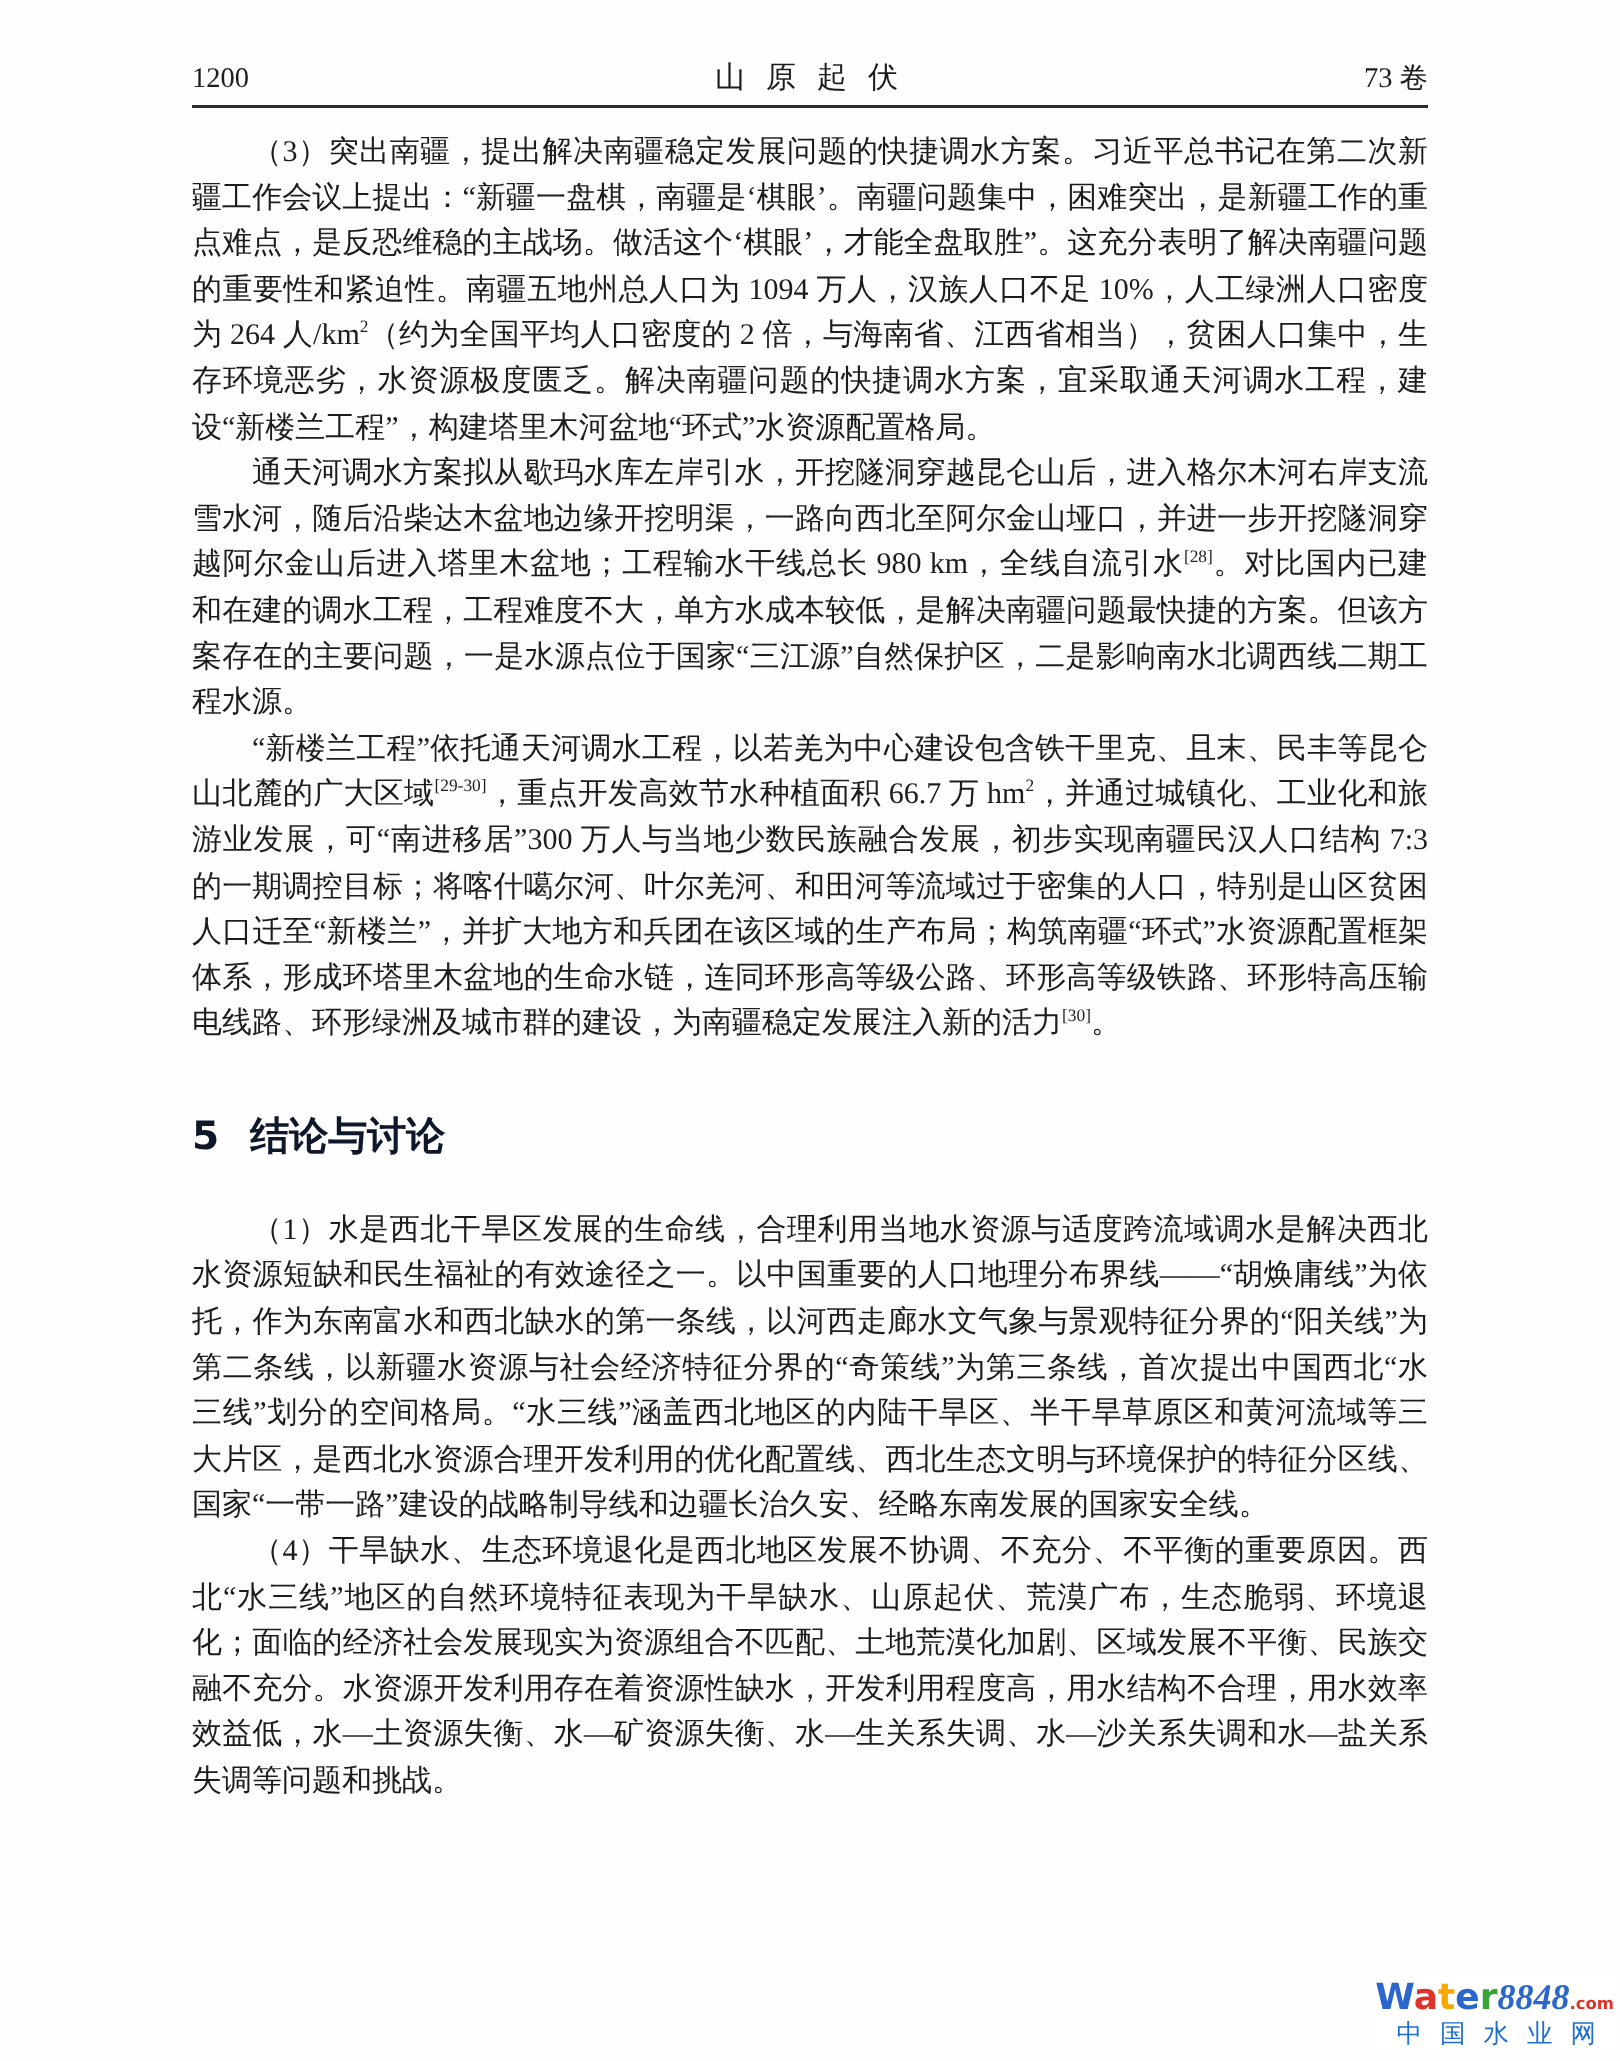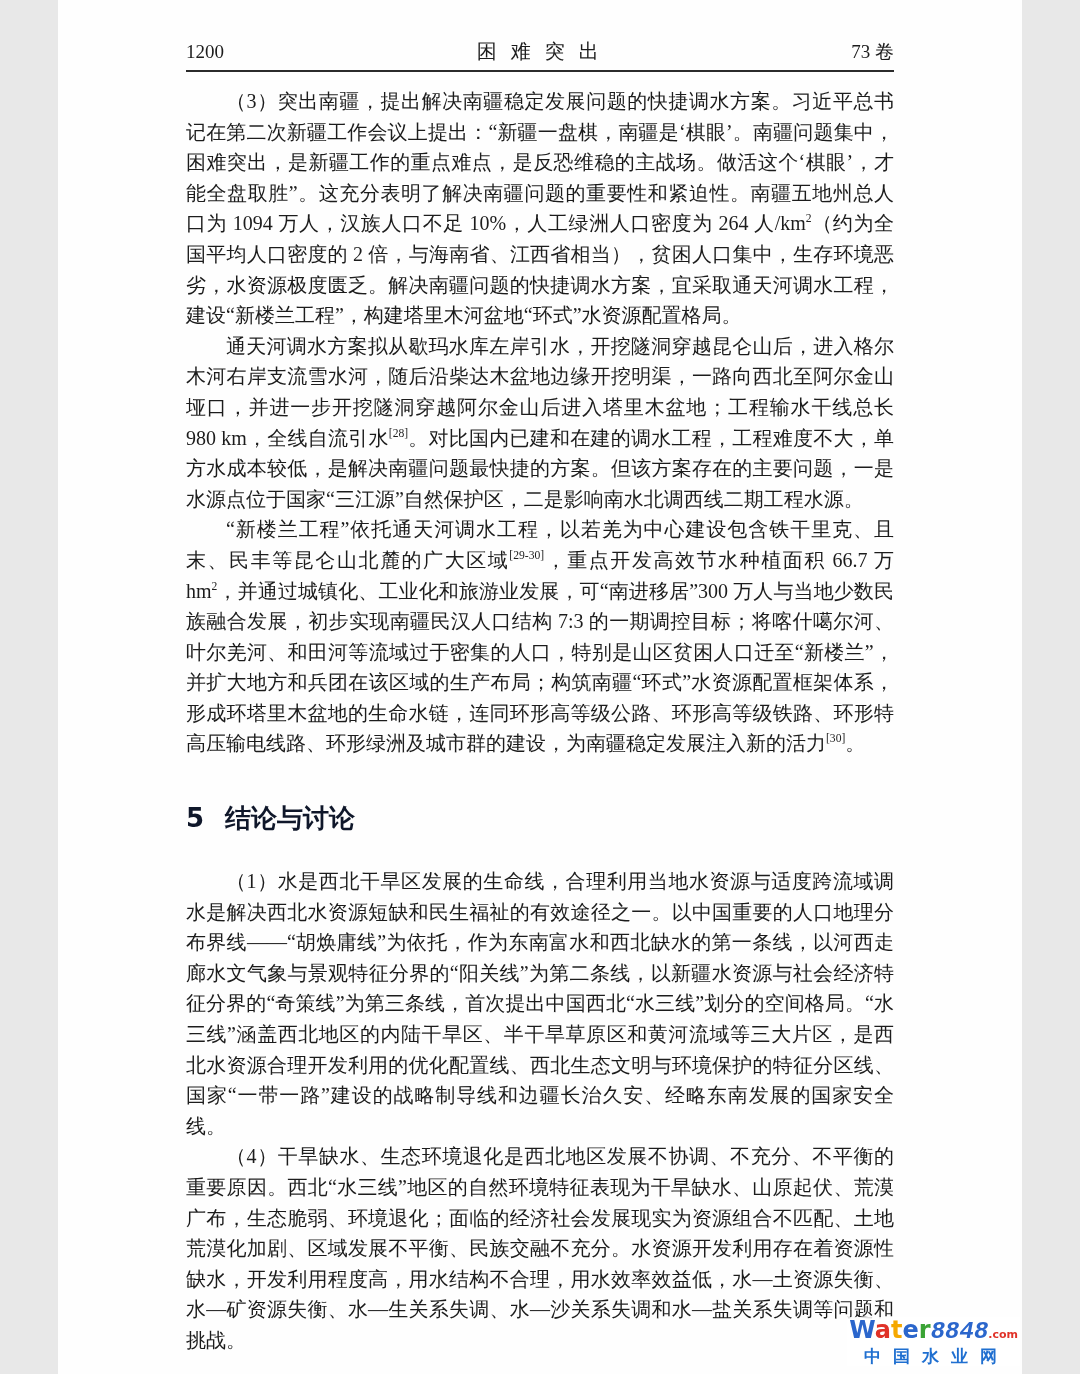--- a/index.html
+++ b/index.html
@@ -1,18 +1,18 @@
 <!DOCTYPE html>
 <html><head>
 <meta charset="utf-8">
 <style>
   html,body { margin:0; padding:0; background:#e8e8e8; }
   .page {
     position:relative;
-    width:964px; height:1374px;
+    width:1080px; height:1374px;
     margin:0 auto;
     background:#fefefe;
     color:#1c1c1c;
     font-family:"Liberation Serif","DejaVu Serif",serif;
     overflow:hidden;
     box-sizing:border-box;
   }
   .header {
     position:absolute; top:38px; left:128px; right:128px;
     display:flex; justify-content:space-between; align-items:baseline;
@@ -46,38 +46,38 @@
   .watermark {
     position:absolute; right:2px; bottom:8px;
     text-align:center;
     font-family:"DejaVu Sans","Liberation Sans",sans-serif;
     background:rgba(255,255,255,0.85);
     padding:0 2px;
     line-height:1.1;
   }
   .wm-line1 { font-size:24px; font-weight:bold; white-space:nowrap; }
   .wm-number {
-    font-family:Liberation Mono, monospace;
+    font-family:Liberation Serif, serif;
     font-style:italic; font-weight:bold;
   }
   .wm-tld { font-size:11px; font-weight:bold; vertical-align:baseline; }
   .wm-line2 {
-    font-size:17px; font-weight:bold;
+    font-size:17px; font-weight:normal;
     letter-spacing:12px; padding-left:6px;
-    margin-top:2px; white-space:nowrap;
+    margin-top:2px; white-space:nowrap;text-align:right;
   }
 </style>
 </head>
 <body>
 
 <div class="page">
 
   <div class="header">
     <span>1200</span>
-    <span class="journal-title">困难突出</span>
+    <span class="journal-title">山原起伏</span>
     <span>73 卷</span>
   </div>
 
   <hr class="header-rule">
 
   <div class="body-text">
     <div>
         <p class="para"><span>（3）突出南疆，提出解决南疆稳定发展问题的快捷调水方案。习近平总书记在第二次新疆工作会议上提出：“新疆一盘棋，南疆是‘棋眼’。南疆问题集中，困难突出，是新疆工作的重点难点，是反恐维稳的主战场。做活这个‘棋眼’，才能全盘取胜”。这充分表明了解决南疆问题的重要性和紧迫性。南疆五地州总人口为 1094 万人，汉族人口不足 10%，人工绿洲人口密度为 264 人/km</span><sup>2</sup><span>（约为全国平均人口密度的 2 倍，与海南省、江西省相当），贫困人口集中，生存环境恶劣，水资源极度匮乏。解决南疆问题的快捷调水方案，宜采取通天河调水工程，建设“新楼兰工程”，构建塔里木河盆地“环式”水资源配置格局。</span></p>
         <p class="para"><span>通天河调水方案拟从歇玛水库左岸引水，开挖隧洞穿越昆仑山后，进入格尔木河右岸支流雪水河，随后沿柴达木盆地边缘开挖明渠，一路向西北至阿尔金山垭口，并进一步开挖隧洞穿越阿尔金山后进入塔里木盆地；工程输水干线总长 980 km，全线自流引水</span><sup>[28]</sup><span>。对比国内已建和在建的调水工程，工程难度不大，单方水成本较低，是解决南疆问题最快捷的方案。但该方案存在的主要问题，一是水源点位于国家“三江源”自然保护区，二是影响南水北调西线二期工程水源。</span></p>
         <p class="para"><span>“新楼兰工程”依托通天河调水工程，以若羌为中心建设包含铁干里克、且末、民丰等昆仑山北麓的广大区域</span><sup>[29-30]</sup><span>，重点开发高效节水种植面积 66.7 万 hm</span><sup>2</sup><span>，并通过城镇化、工业化和旅游业发展，可“南进移居”300 万人与当地少数民族融合发展，初步实现南疆民汉人口结构 7:3 的一期调控目标；将喀什噶尔河、叶尔羌河、和田河等流域过于密集的人口，特别是山区贫困人口迁至“新楼兰”，并扩大地方和兵团在该区域的生产布局；构筑南疆“环式”水资源配置框架体系，形成环塔里木盆地的生命水链，连同环形高等级公路、环形高等级铁路、环形特高压输电线路、环形绿洲及城市群的建设，为南疆稳定发展注入新的活力</span><sup>[30]</sup><span>。</span></p>

